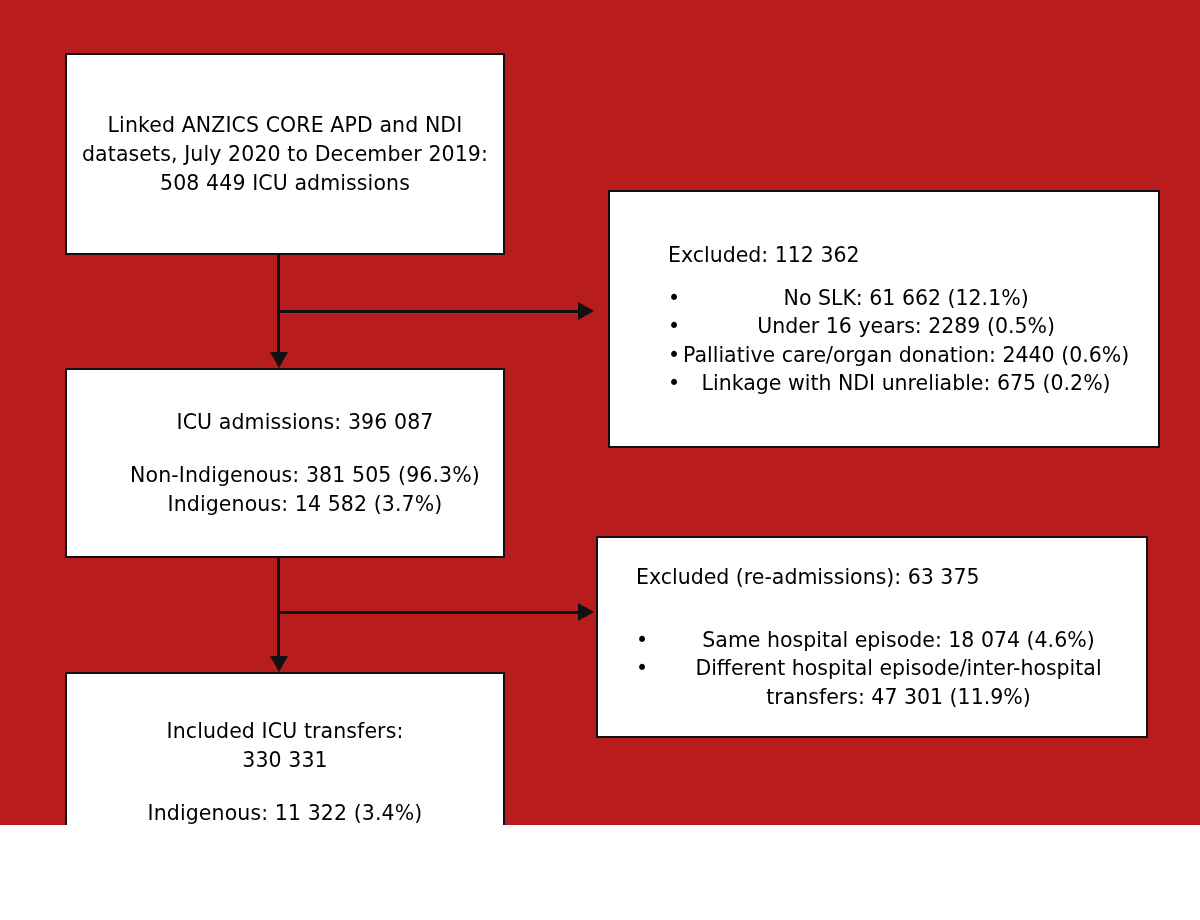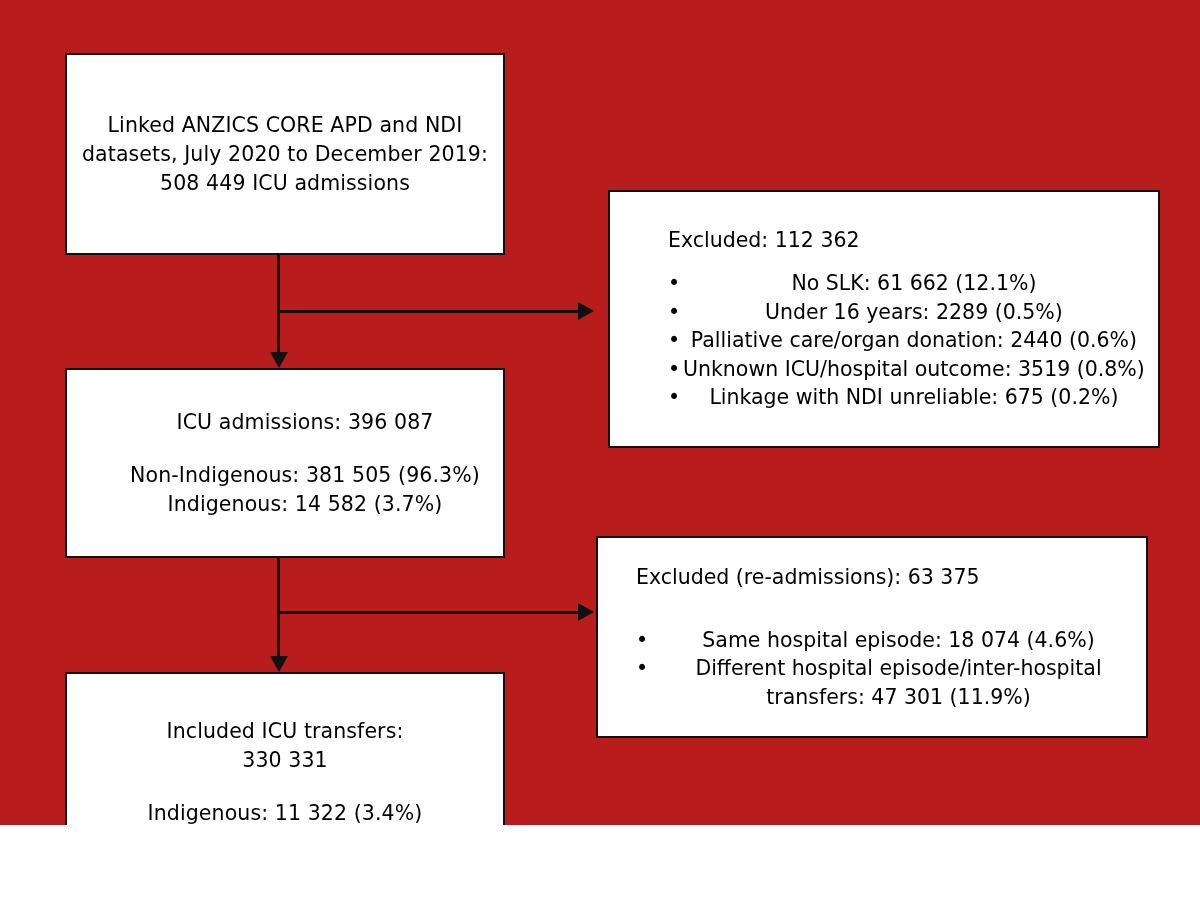--- a/index.html
+++ b/index.html
@@ -127,21 +127,20 @@
     <div class="hline" style="left:277px; top:310px; width:303px;"></div>
     <div class="arrow-right" style="left:578px; top:302px;"></div>
   </div>
 
   <div class="node left" id="box-excluded-1">
     <div class="excl-title">Excluded: 112 362</div>
     <ul class="excl-list">
       <li>No SLK: 61 662 (12.1%)</li>
       <li>Under 16 years: 2289 (0.5%)</li>
       <li>Palliative care/organ donation: 2440 (0.6%)</li>
-      <li>Unknown ICU/hospital outcome: 3519 (0.8%)</li>
       <li>Linkage with NDI unreliable: 675 (0.2%)</li>
     </ul>
   </div>
 
   <div class="node centered" id="box-cohort">
     <div class="node-line">ICU admissions: 396 087</div>
     <div class="gap"></div>
     <div class="node-line">Non-Indigenous: 381 505 (96.3%)</div>
     <div class="node-line">Indigenous: 14 582 (3.7%)</div>
   </div>

